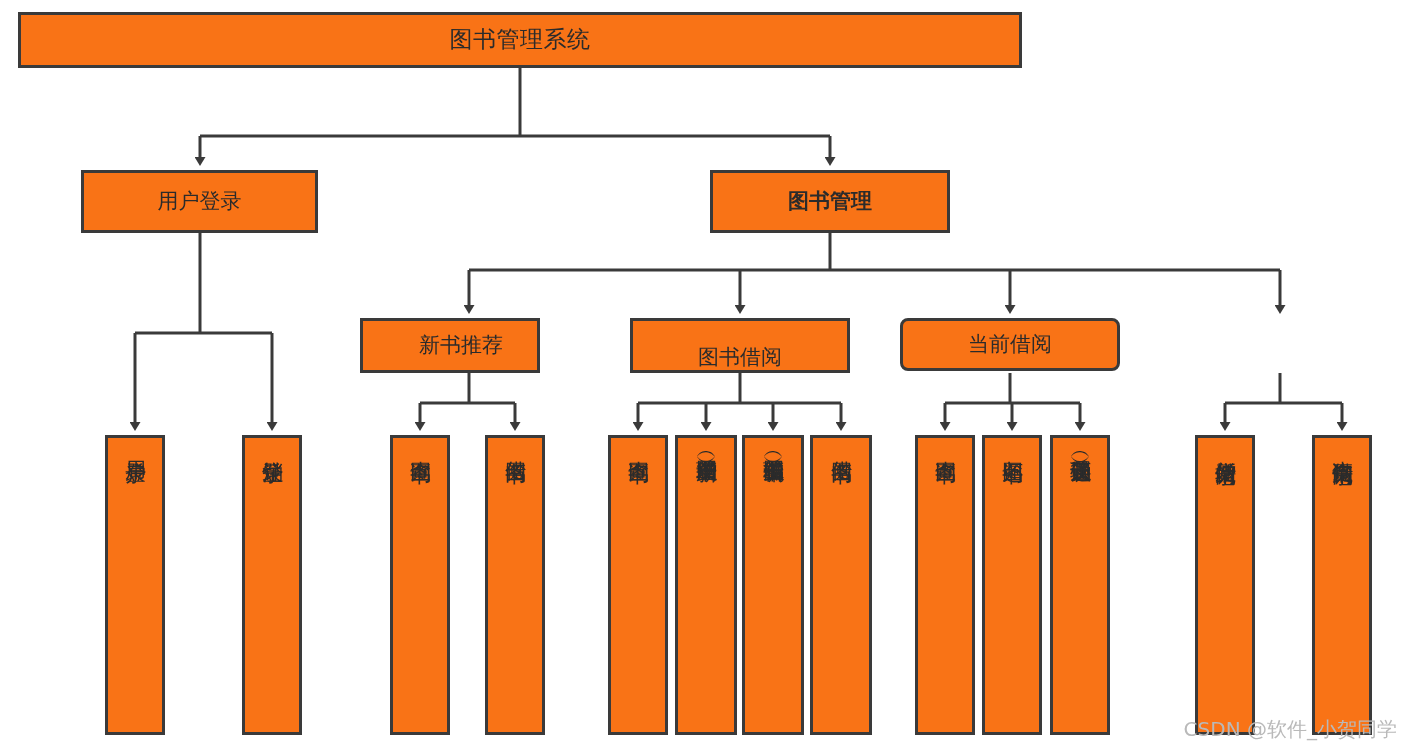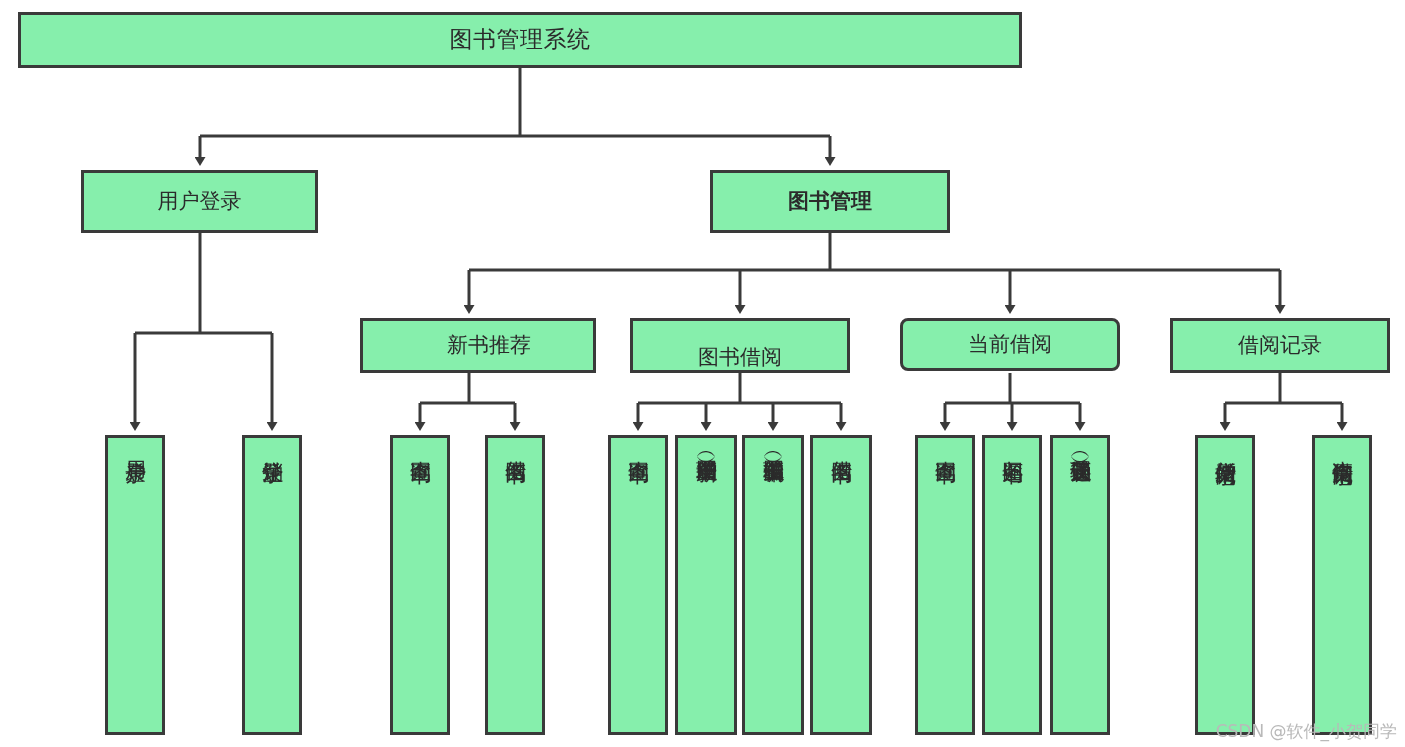--- a/index.html
+++ b/index.html
@@ -22,21 +22,21 @@
     position: absolute;
     left: 0;
     top: 0;
     width: 1405px;
     height: 747px;
     pointer-events: none;
   }
   .node {
     position: absolute;
     box-sizing: border-box;
-    background: #86efac;
+    background: #f97316;
     border: 3px solid #3a3a3a;
     display: flex;
     align-items: center;
     justify-content: center;
     color: #2b2b2b;
     z-index: 2;
   }
   .node .node-label {
     display: block;
     text-align: center;
@@ -68,21 +68,21 @@
     letter-spacing: 1px;
     white-space: nowrap;
   }
   .node-leaf.leaf-tall .node-label {
     letter-spacing: 0px;
   }
   #watermark {
     position: absolute;
     right: 8px;
     bottom: 4px;
-    font-size: 17px;
+    font-size: 20px;
     color: #b9b9b9;
     z-index: 5;
     white-space: nowrap;
     user-select: none;
   }
 </style>
 </head>
 <body>
 
 <div id="diagram-root">
@@ -141,32 +141,29 @@
     <span class="node-label">图书管理系统</span>
   </div>
 
   <div class="node node-branch" style="left: 81px; top: 170px; width: 237px; height: 63px;">
     <span class="node-label">用户登录</span>
   </div>
   <div class="node node-branch" style="left: 710px; top: 170px; width: 240px; height: 63px; font-weight: bold;">
     <span class="node-label">图书管理</span>
   </div>
 
-  <div class="node node-branch" style="left: 360px; top: 318px; width: 236px; height: 55px; padding-left: 22px;">
+  <div class="node node-branch" style="left: 360px; top: 318px; width: 180px; height: 55px; padding-left: 22px;">
     <span class="node-label">新书推荐</span>
   </div>
   <div class="node node-branch" style="left: 630px; top: 318px; width: 220px; height: 55px; align-items: flex-end;">
     <span class="node-label">图书借阅</span>
   </div>
   <div class="node node-branch" style="left: 900px; top: 318px; width: 220px; height: 53px; border-radius: 8px;">
     <span class="node-label">当前借阅</span>
   </div>
-  <div class="node node-branch" style="left: 1170px; top: 318px; width: 220px; height: 55px;">
-    <span class="node-label">借阅记录</span>
-  </div>
 
   <div class="node node-leaf" style="left: 105px; top: 435px; width: 60px; height: 300px;">
     <span class="node-label">用户登录</span>
   </div>
   <div class="node node-leaf" style="left: 242px; top: 435px; width: 60px; height: 300px;">
     <span class="node-label">注销登录</span>
   </div>
   <div class="node node-leaf" style="left: 390px; top: 435px; width: 60px; height: 300px;">
     <span class="node-label">查询图书</span>
   </div>

